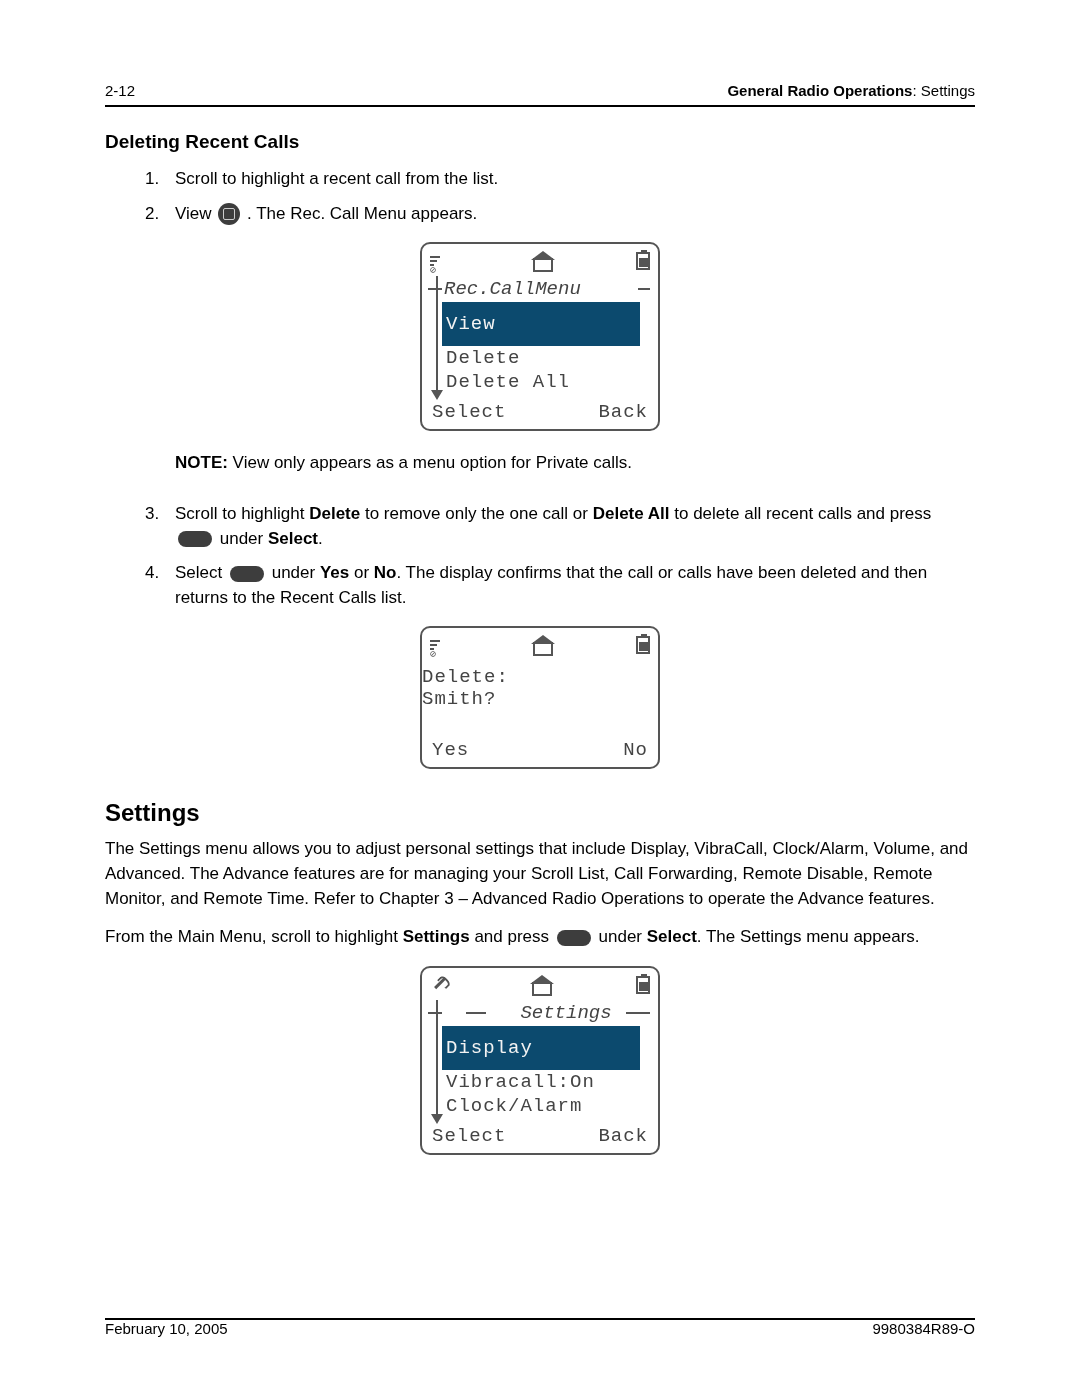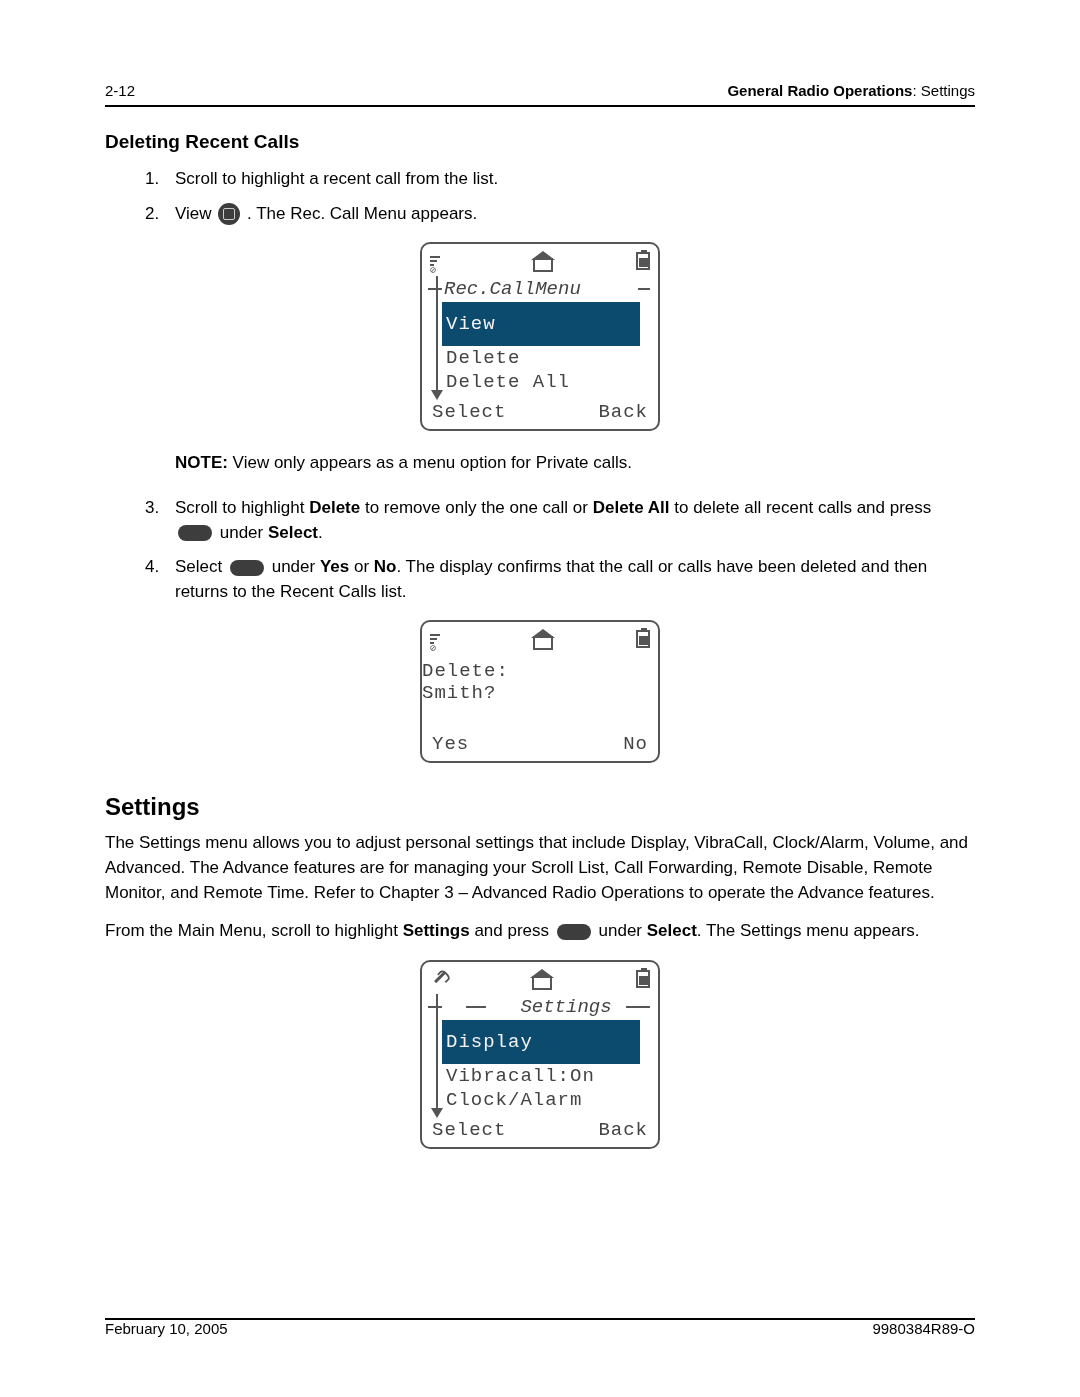--- a/index.html
+++ b/index.html
@@ -22,21 +22,21 @@
     padding-bottom: 6px;
     border-bottom: 2px solid #000;
     margin-bottom: 24px;
   }
   .top-header .right { text-align: right; }
   .section-h { font-weight: bold; font-size: 19px; margin-bottom: 14px; }
   .settings-h { font-weight: bold; font-size: 24px; margin: 30px 0 10px 0; }
   ol.steps { list-style: none; padding-left: 70px; }
   ol.steps li { margin-bottom: 10px; line-height: 1.45; position: relative; }
   ol.steps li .num { position: absolute; left: -30px; }
-  .note-para { padding-left: 70px; margin: 20px 0 20px 0; line-height: 1.45; }
+  .note-para { padding-left: 70px; margin: 20px 0 26px 0; line-height: 1.45; }
   .settings-intro { margin: 6px 0 14px 0; line-height: 1.45; }
   .btn-circle-icon {
     display: inline-block;
     width: 22px; height: 22px;
     background: #3d3d3d;
     border-radius: 50%;
     vertical-align: middle;
     position: relative;
     margin: 0 2px;
   }

